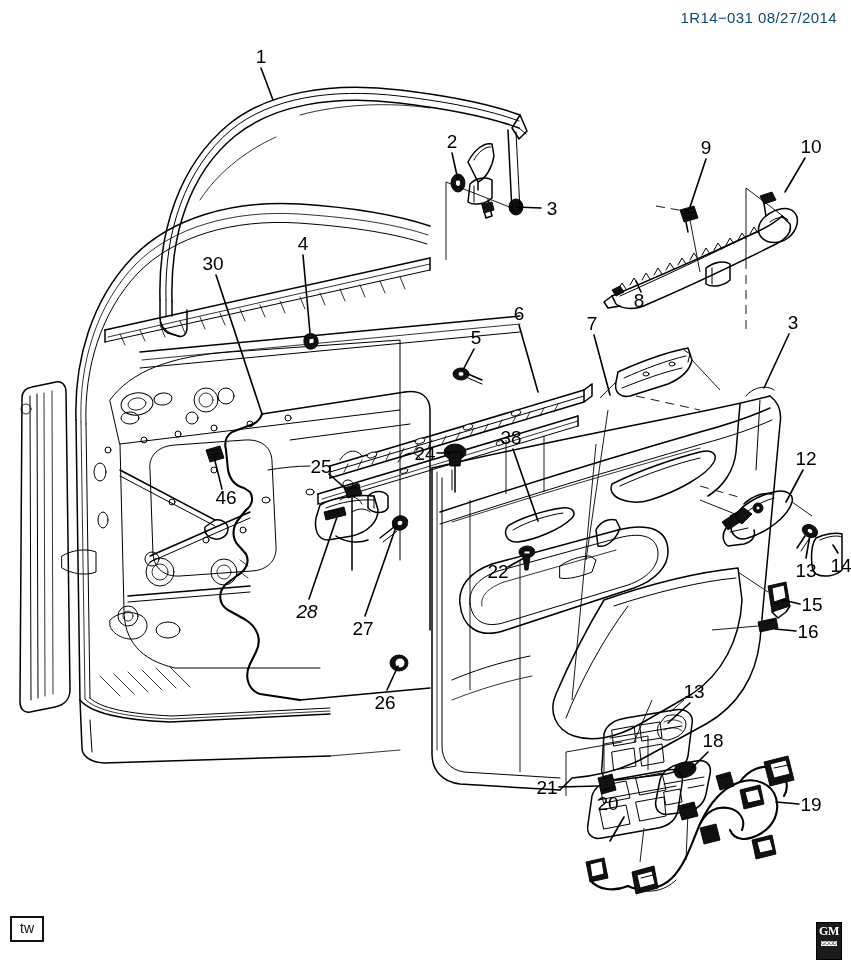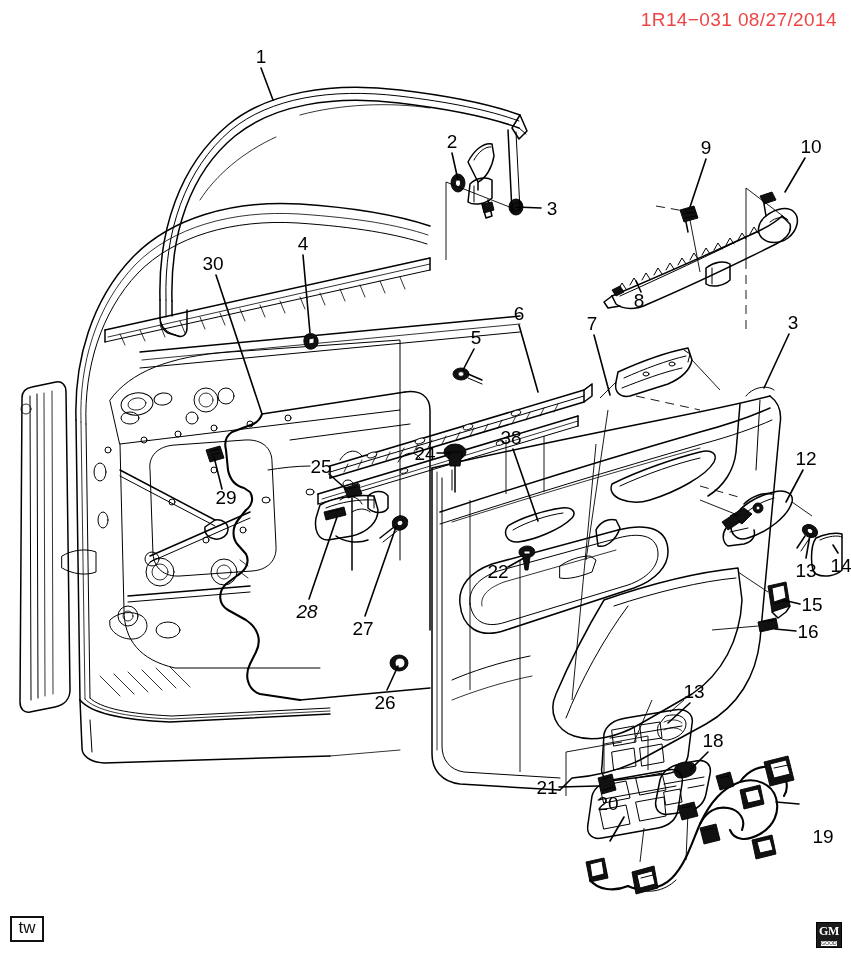--- a/index.html
+++ b/index.html
@@ -21,23 +21,23 @@
   #drawing {
     position: absolute;
     left: 0; top: 0;
     width: 851px;
     height: 960px;
   }
   .hdr {
     position: absolute;
     top: 9px;
     right: 14px;
-    font-size: 19px;
+    font-size: 15px;
     font-family: "Liberation Sans", sans-serif;
-    color: #ef4444;
+    color: #0c4a6e;
     letter-spacing: 0.4px;
     white-space: nowrap;
   }
   .callout {
     position: absolute;
     font-size: 19px;
     font-family: "Liberation Sans", sans-serif;
     color: #000;
     line-height: 1;
     white-space: nowrap;
@@ -45,32 +45,32 @@
     user-select: none;
   }
   .tw-box {
     position: absolute;
     left: 10px;
     top: 916px;
     width: 30px;
     height: 22px;
     border: 2px solid #111;
     background: #fff;
-    font-size: 17px;
+    font-size: 14px;
     line-height: 20px;
     text-align: center;
     color: #111;
     font-family: "Liberation Sans", sans-serif;
   }
   .gm-logo {
     position: absolute;
     left: 816px;
     top: 922px;
     width: 26px;
-    height: 26px;
+    height: 38px;
     background: #1b1b1b;
     border: 1px solid #000;
     box-sizing: border-box;
     padding: 2px 1px 1px 1px;
   }
   .gm-logo .gm-text {
     display: block;
     color: #ffffff;
     font-size: 12px;
     line-height: 13px;
@@ -679,31 +679,31 @@
       <div class="callout" style="left: 706px; top: 147px;">9</div>
       <div class="callout" style="left: 811px; top: 146px;">10</div>
       <div class="callout" style="left: 793px; top: 322px;">3</div>
       <div class="callout" style="left: 806px; top: 458px;">12</div>
       <div class="callout" style="left: 806px; top: 570px;">13</div>
       <div class="callout" style="left: 841px; top: 565px;">14</div>
       <div class="callout" style="left: 812px; top: 604px;">15</div>
       <div class="callout" style="left: 808px; top: 631px;">16</div>
       <div class="callout" style="left: 694px; top: 691px;">13</div>
       <div class="callout" style="left: 713px; top: 740px;">18</div>
-      <div class="callout" style="left: 811px; top: 836px; margin-left: 12px;">19</div>
+      <div class="callout" style="left: 811px; top: 804px;">19</div>
       <div class="callout" style="left: 608px; top: 803px; text-align: center;">20</div>
       <div class="callout" style="left: 547px; top: 787px;">21</div>
       <div class="callout" style="left: 498px; top: 571px;">22</div>
       <div class="callout" style="left: 511px; top: 437px;">38</div>
       <div class="callout" style="left: 425px; top: 453px;">24</div>
       <div class="callout" style="left: 321px; top: 466px;">25</div>
       <div class="callout" style="left: 385px; top: 702px;">26</div>
       <div class="callout" style="left: 363px; top: 628px;">27</div>
       <div class="callout" style="left: 307px; top: 611px; font-style: italic;">28</div>
-      <div class="callout" style="left: 226px; top: 497px;">29</div>
+      <div class="callout" style="left: 226px; top: 497px;">46</div>
       <div class="callout" style="left: 213px; top: 263px;">30</div>
     </div>
 
   <div class="tw-box">tw</div>
   <div class="gm-logo">
     <span class="gm-text">GM</span>
     <span class="gm-bar">GOOD</span>
   </div>
 
 </div>

